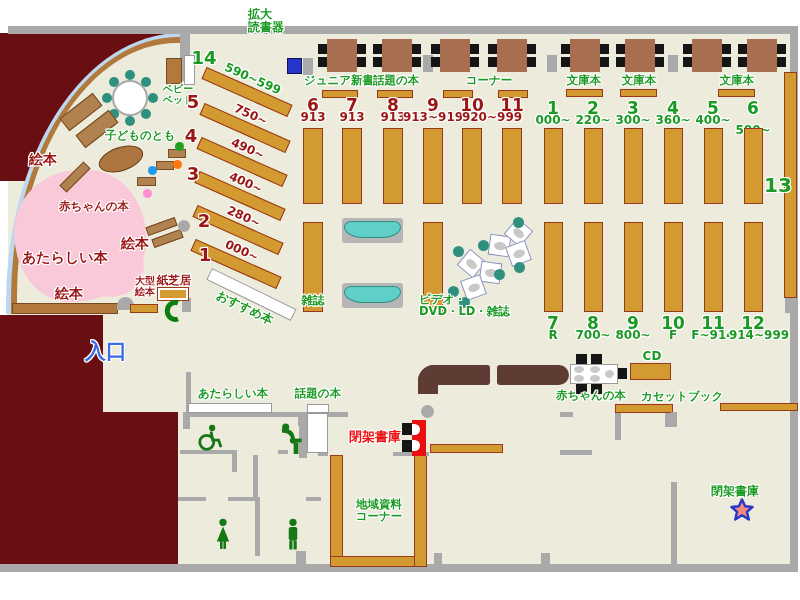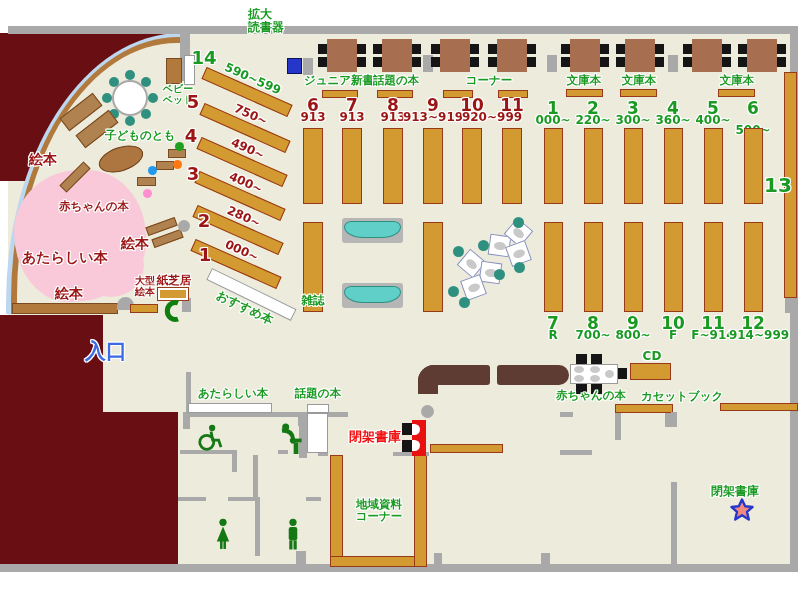--- a/index.html
+++ b/index.html
@@ -379,20 +379,24 @@
     </div>
   <div class="abs teal dot" style="left:513px;top:217px;width:11px;height:11px"></div>
   <div class="abs teal dot" style="left:478px;top:240px;width:11px;height:11px"></div>
   <div class="abs teal dot" style="left:453px;top:246px;width:11px;height:11px"></div>
   <div class="abs teal dot" style="left:514px;top:262px;width:11px;height:11px"></div>
   <div class="abs teal dot" style="left:494px;top:269px;width:11px;height:11px"></div>
   <div class="abs teal dot" style="left:448px;top:286px;width:11px;height:11px"></div>
   <div class="abs teal dot" style="left:459px;top:297px;width:11px;height:11px"></div>
 
   <div class="abs lbl g s" style="left:293px;top:294px;width:40px">雑誌</div>
+  <div class="abs lbl g s" style="left:419px;top:293px;width:80px;text-align:left">
+    <div>ビデオ・</div>
+      <div>DVD・LD・雑誌</div>
+  </div>
 
   <div class="abs lbl g n17" style="left:533px;top:99px;width:40px">1</div>
   <div class="abs lbl g n17" style="left:573px;top:99px;width:40px">2</div>
   <div class="abs lbl g n17" style="left:613px;top:99px;width:40px">3</div>
   <div class="abs lbl g n17" style="left:653px;top:99px;width:40px">4</div>
   <div class="abs lbl g n17" style="left:693px;top:99px;width:40px">5</div>
   <div class="abs lbl g n17" style="left:733px;top:99px;width:40px">6</div>
   <div class="abs lbl g rg" style="left:523px;top:114px;width:60px">000~</div>
   <div class="abs lbl g rg" style="left:563px;top:114px;width:60px">220~</div>
   <div class="abs lbl g rg" style="left:603px;top:114px;width:60px">300~</div>

